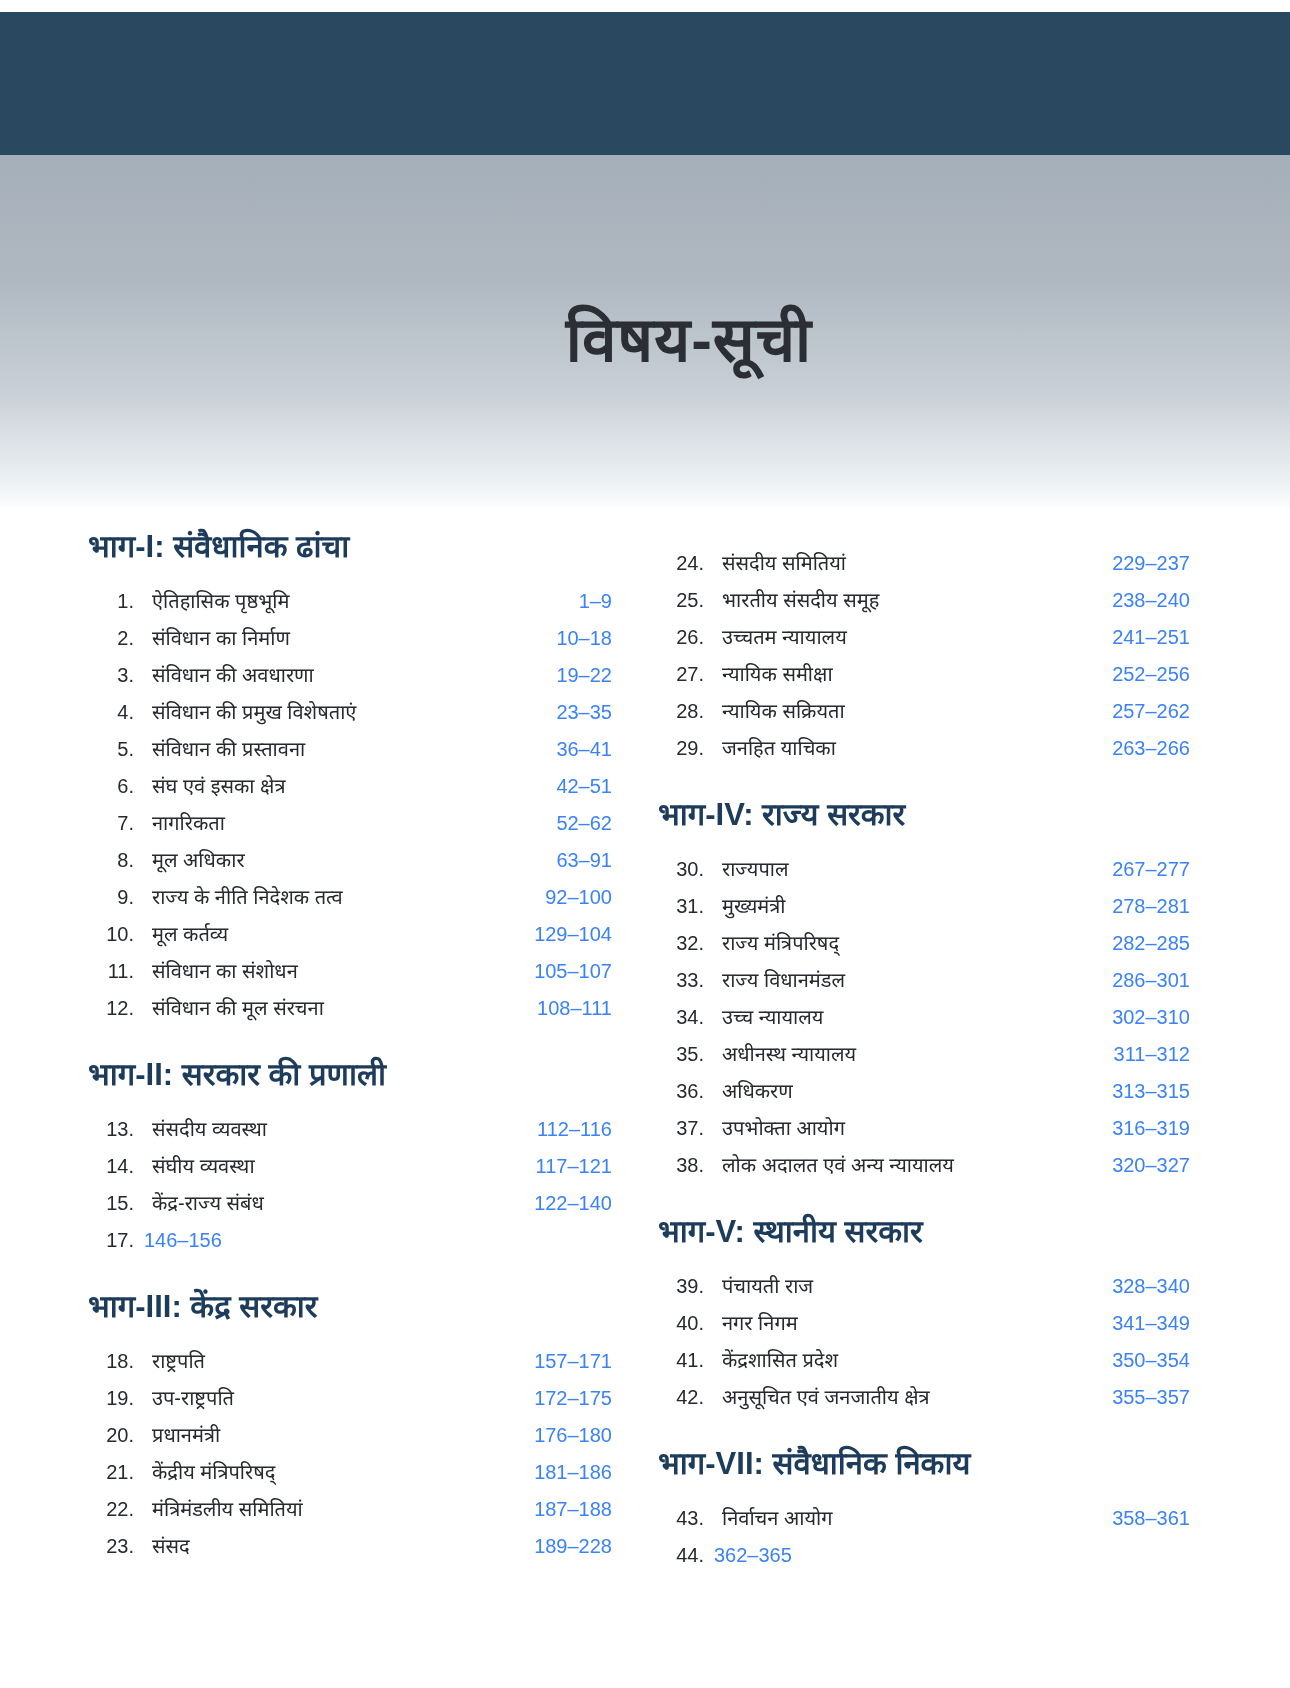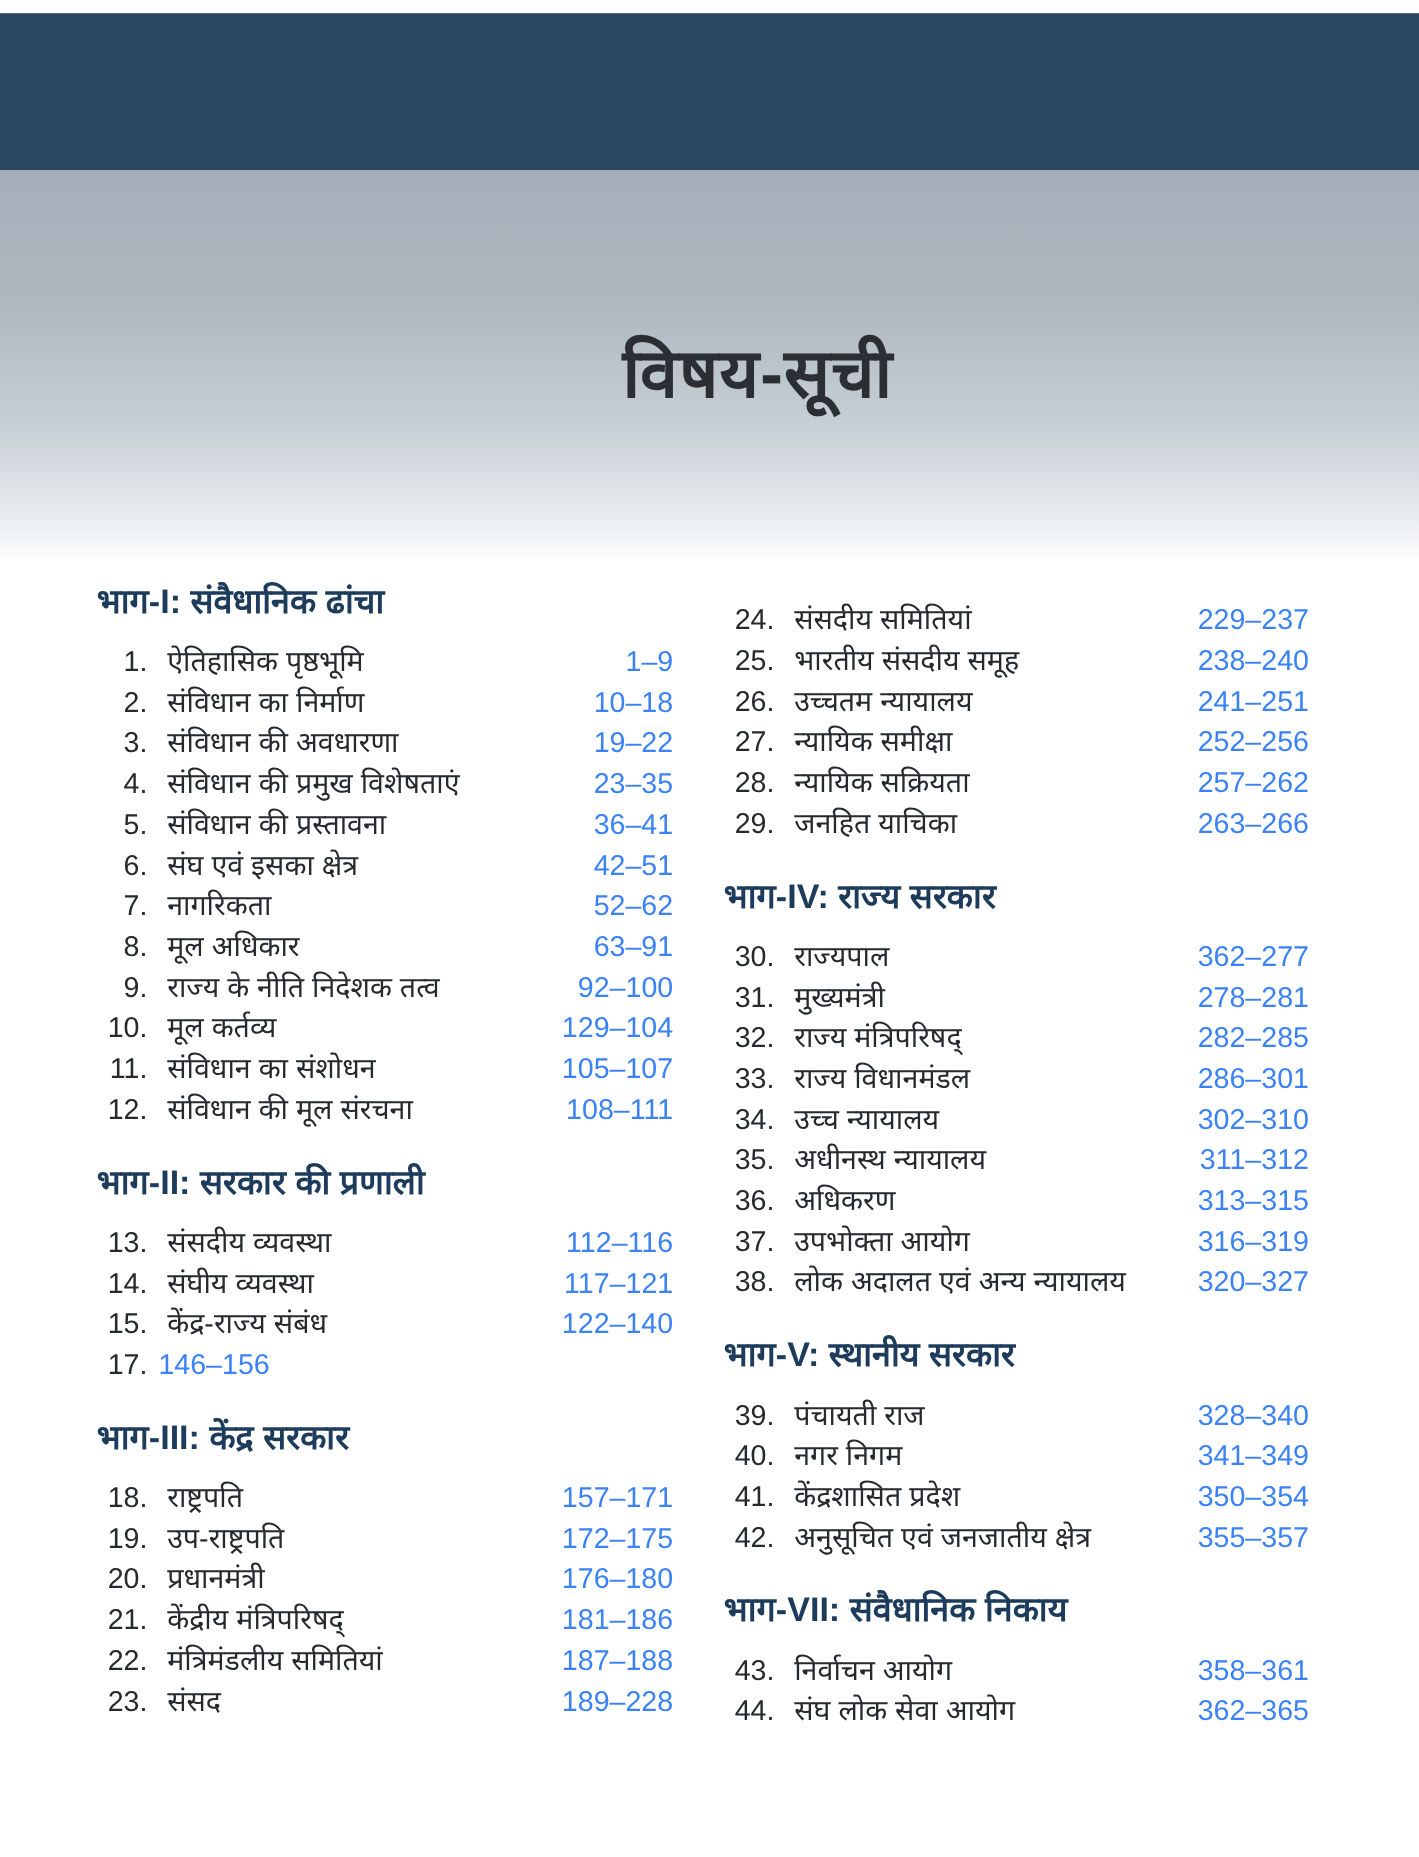--- a/index.html
+++ b/index.html
@@ -40,21 +40,21 @@
     font-size:31px;
     line-height:40px;
     font-weight:bold;
     color:#1d3c5c;
   }
   .group:first-child .section-heading{margin-top:6px;}
   .col-right .group:first-child{padding-top:24px;}
   .row{
     display:flex;
     align-items:flex-start;
-    font-size:26px;
+    font-size:20px;
     line-height:37px;
     color:#26292e;
   }
   .num{
     flex:none;
     width:46px;
     text-align:right;
   }
   .etitle{
     flex:1;
@@ -230,21 +230,21 @@
             <span class="num">29.</span>
             <span class="etitle">जनहित याचिका</span>
             <span class="pages">263–266</span>
           </div>
         </div>
         <div class="group">
           <h2 class="section-heading">भाग-IV: राज्य सरकार</h2>
           <div class="row">
             <span class="num">30.</span>
             <span class="etitle">राज्यपाल</span>
-            <span class="pages">362–277</span>
+            <span class="pages">267–277</span>
           </div>
           <div class="row">
             <span class="num">31.</span>
             <span class="etitle">मुख्यमंत्री</span>
             <span class="pages">278–281</span>
           </div>
           <div class="row">
             <span class="num">32.</span>
             <span class="etitle">राज्य मंत्रिपरिषद्</span>
             <span class="pages">282–285</span>
@@ -307,19 +307,18 @@
         </div>
         <div class="group">
           <h2 class="section-heading">भाग-VII: संवैधानिक निकाय</h2>
           <div class="row">
             <span class="num">43.</span>
             <span class="etitle">निर्वाचन आयोग</span>
             <span class="pages">358–361</span>
           </div>
           <div class="row">
             <span class="num">44.</span>
-            <span class="etitle">संघ लोक सेवा आयोग</span>
             <span class="pages">362–365</span>
           </div>
         </div>
       </div>
   </div>
 </div>
 
 </body></html>

